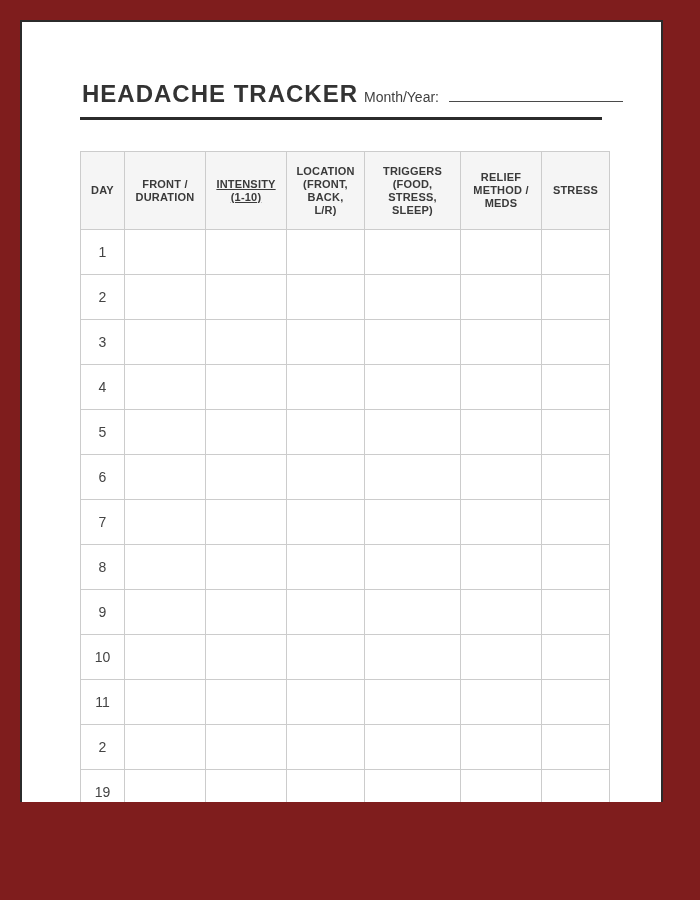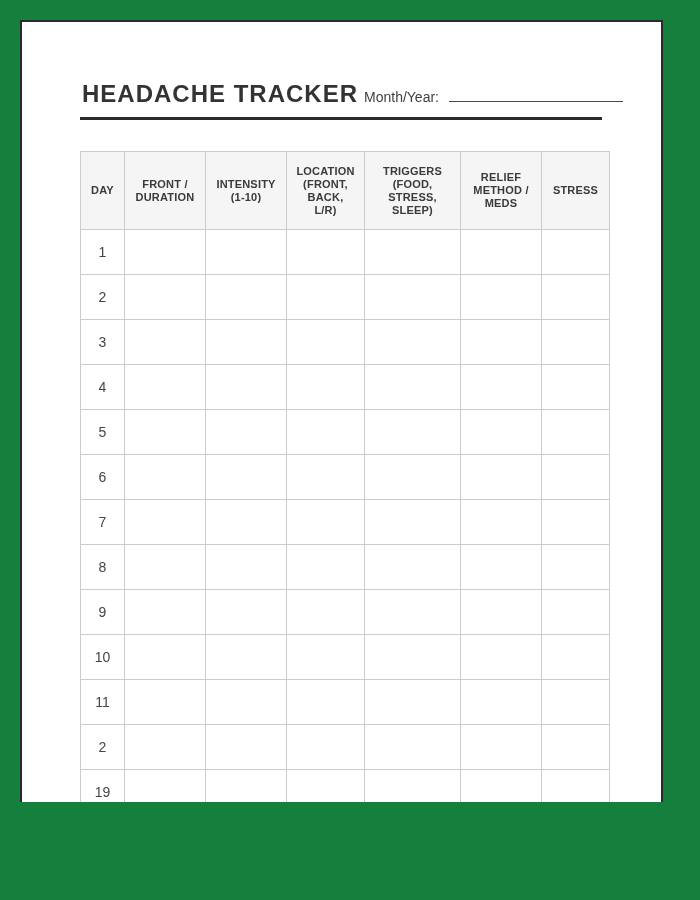--- a/index.html
+++ b/index.html
@@ -9,21 +9,21 @@
     --table-border:#cccccc;
     --header-bg:#f5f5f5;
     --header-text:#3a3a3a;
     --day-text:#444444;
     --blank-line:#4a4a4a;
   }
   html,body{margin:0;padding:0;background:#ffffff;}
   .canvas{
     position:relative;
     width:700px;height:900px;
-    background:#15803d;
+    background:#7f1d1d;
     font-family:"Liberation Sans", sans-serif;
     overflow:hidden;
   }
   .page-frame{
     position:absolute;
     left:20px;top:20px;
     width:639px;height:780px;
     border:2px solid var(--frame-border);
     border-bottom:none;
     background:#ffffff;
@@ -92,21 +92,21 @@
     background:#ffffff;
     vertical-align:middle;
   }
   td.day-cell{
     text-align:center;
     font-size:14px;
     color:var(--day-text);
   }
   .col-day{width:43px;}
   .col-time-duration{width:80px;}
-  .col-intensity{width:80px;}
+  .col-intensity{width:80px;text-decoration:underline;}
   .col-location{width:77px;}
   .col-triggers{width:95px;}
   .col-relief-method{width:80px;}
   .col-notes{width:67px;}
 </style>
 </head>
 <body>
 
 <div class="canvas">
   <div class="page-frame">

